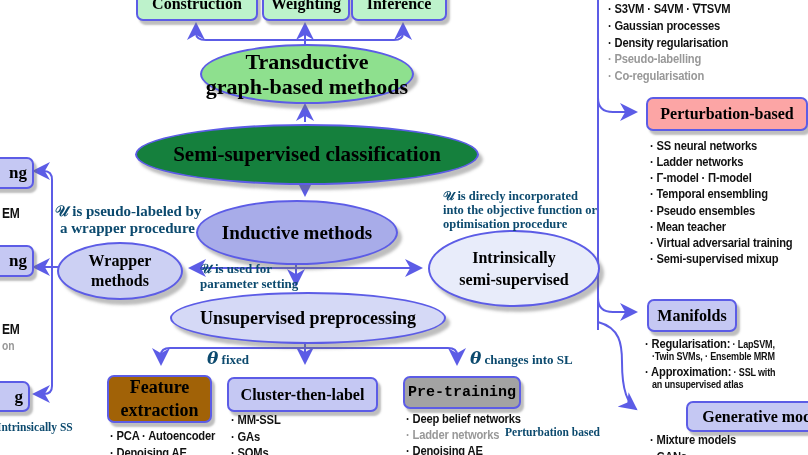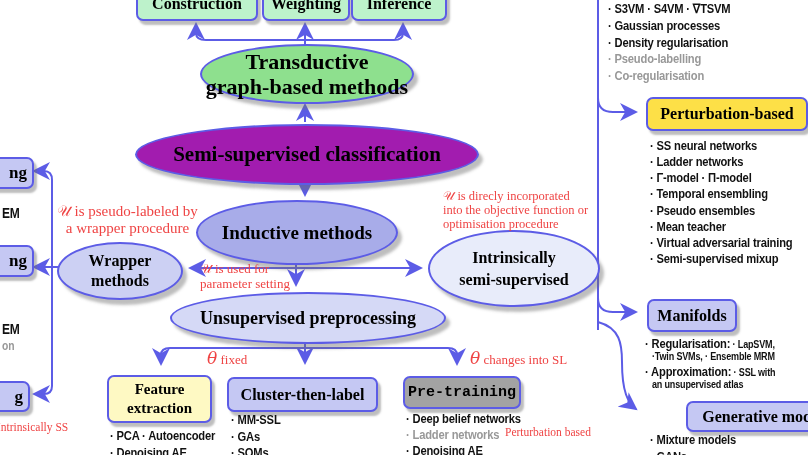--- a/index.html
+++ b/index.html
@@ -11,21 +11,21 @@
        text-align:center;font-weight:bold;color:#000;
        box-shadow:4px 5px 3px rgba(110,110,110,.45);}
   .rbox{position:absolute;z-index:2;border:2px solid #5c5ce6;border-radius:7px;
        display:flex;flex-direction:column;align-items:center;justify-content:center;
        text-align:center;font-weight:bold;color:#000;
        box-shadow:3px 4px 2px rgba(110,110,110,.45);}
   .cond{position:absolute;z-index:3;font-family:"Liberation Sans",sans-serif;font-weight:bold;
        font-size:13px;letter-spacing:-.2px;color:#111;white-space:nowrap;
        transform:scaleX(.86);transform-origin:0 0;line-height:1;}
   .muted{color:#989898;}
-  .ann{position:absolute;z-index:3;font-weight:normal;color:#ef4444;white-space:nowrap;
+  .ann{position:absolute;z-index:3;font-weight:bold;color:#0c4a6e;white-space:nowrap;
        font-family:"Liberation Serif",serif;line-height:1.12;}
   .theta{font-style:italic;font-size:17px;font-family:"DejaVu Serif",serif;}
   .mh{font-size:13px;}
   .mt{font-size:10.5px;}
 </style>
 </head>
 <body>
 
 <div id="stage">
 
@@ -72,21 +72,21 @@
   </div>
   <div class="rbox" style="left:351px;top:-13px;width:92px;height:30px;background:#bdf2cb;font-size:16px;">
     <span>Inference</span>
   </div>
 
   <div class="ell" style="left:200px;top:44px;width:210px;height:56px;background:#8ee08e;font-size:22px;line-height:1.15;">
     <span>Transductive</span>
     <span>graph-based methods</span>
   </div>
 
-  <div class="ell" style="left:135px;top:124px;width:340px;height:57px;background:#a21caf;font-size:21px;">
+  <div class="ell" style="left:135px;top:124px;width:340px;height:57px;background:#15803d;font-size:21px;">
     <span>Semi-supervised classification</span>
   </div>
 
   <div class="ell" style="left:196px;top:200px;width:198px;height:61px;background:#a8ace9;font-size:19px;">
     <span>Inductive methods</span>
   </div>
 
   <div class="ell" style="left:57px;top:242px;width:122px;height:54px;background:#ccd0f3;font-size:16px;line-height:1.25;">
     <span>Wrapper</span>
     <span>methods</span>
@@ -94,21 +94,21 @@
 
   <div class="ell" style="left:170px;top:292px;width:272px;height:48px;background:#d5d9f6;font-size:18px;">
     <span>Unsupervised preprocessing</span>
   </div>
 
   <div class="ell" style="left:428px;top:230px;width:168px;height:73px;background:#e8ecfa;font-size:16px;line-height:1.35;">
     <span>Intrinsically</span>
     <span>semi-supervised</span>
   </div>
 
-  <div class="rbox" style="left:107px;top:375px;width:101px;height:44px;background:#fef9c3;font-size:15px;line-height:1.3;">
+  <div class="rbox" style="left:107px;top:375px;width:101px;height:44px;background:#a16207;font-size:18px;line-height:1.3;">
     <span>Feature</span>
     <span>extraction</span>
   </div>
   <div class="cond" style="left:110px;top:429px;">· PCA  · Autoencoder</div>
   <div class="cond" style="left:110px;top:446px;">· Denoising AE</div>
 
   <div class="rbox" style="left:227px;top:377px;width:147px;height:31px;background:#c5c8f3;font-size:16px;">
     <span>Cluster-then-label</span>
   </div>
   <div class="cond" style="left:231px;top:413px;">· MM-SSL</div>
@@ -121,21 +121,21 @@
   <div class="cond" style="left:406px;top:412px;">· Deep belief networks</div>
   <div class="cond muted" style="left:406px;top:428px;">· Ladder networks</div>
   <div class="cond" style="left:406px;top:444px;">· Denoising AE</div>
 
   <div class="cond" style="left:608px;top:2px;">· S3VM  · S4VM  · ∇TSVM</div>
   <div class="cond" style="left:608px;top:19px;">· Gaussian processes</div>
   <div class="cond" style="left:608px;top:36px;">· Density regularisation</div>
   <div class="cond muted" style="left:608px;top:52px;">· Pseudo-labelling</div>
   <div class="cond muted" style="left:608px;top:69px;">· Co-regularisation</div>
 
-  <div class="rbox" style="left:646px;top:97px;width:158px;height:30px;background:#fde047;font-size:16px;">
+  <div class="rbox" style="left:646px;top:97px;width:158px;height:30px;background:#fca5a5;font-size:16px;">
     <span>Perturbation-based</span>
   </div>
   <div class="cond" style="left:650px;top:139px;">· SS neural networks</div>
   <div class="cond" style="left:650px;top:155px;">· Ladder networks</div>
   <div class="cond" style="left:650px;top:171px;">· Γ-model   · Π-model</div>
   <div class="cond" style="left:650px;top:187px;">· Temporal ensembling</div>
   <div class="cond" style="left:650px;top:204px;">· Pseudo ensembles</div>
   <div class="cond" style="left:650px;top:220px;">· Mean teacher</div>
   <div class="cond" style="left:650px;top:236px;">· Virtual adversarial training</div>
   <div class="cond" style="left:650px;top:252px;">· Semi-supervised mixup</div>

